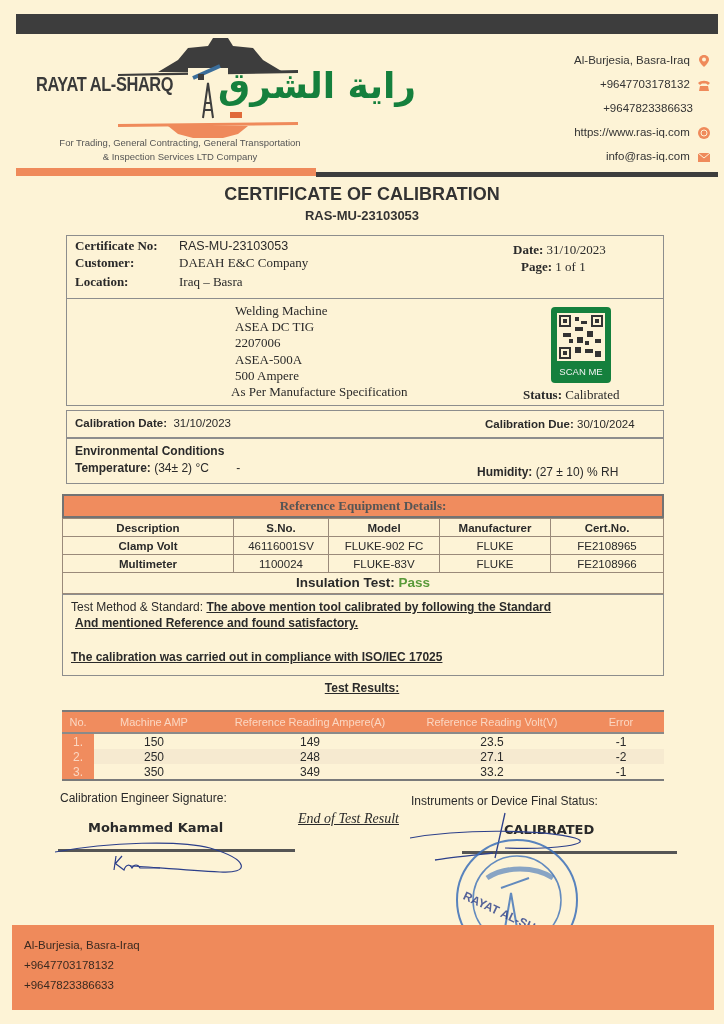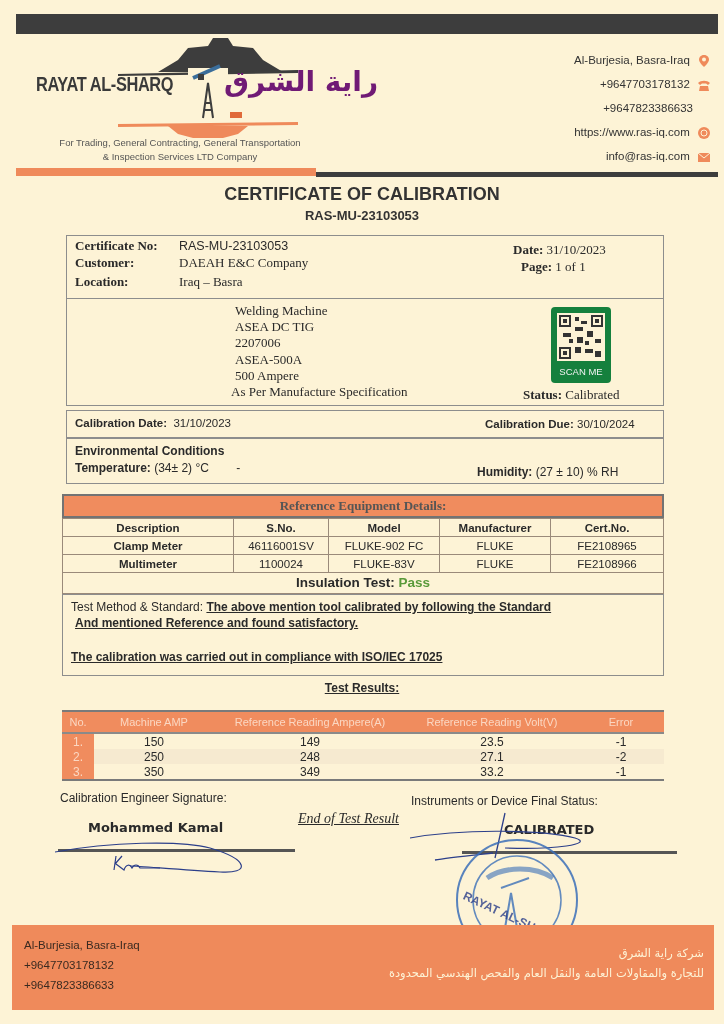--- a/index.html
+++ b/index.html
@@ -1,20 +1,20 @@
 <!DOCTYPE html>
 <html><head>
 <meta charset="utf-8">
 <style>
   html,body{margin:0;padding:0;}
   body{width:724px;height:1024px;background:#fdf3d6;position:relative;overflow:hidden;font-family:"Liberation Sans",sans-serif;color:#2a2a2a;}
   .abs{position:absolute;}
   .topbar{left:16px;top:14px;width:702px;height:20px;background:#3d3d3d;}
   .logo-en{left:36px;top:72px;font-family:"Liberation Sans",sans-serif;font-size:21px;font-weight:bold;color:#3a3a3a;letter-spacing:-0.5px;transform:scaleX(0.78);transform-origin:left;}
-  .logo-ar{left:224px;top:65px;font-size:28px;font-weight:bold;color:#701a75;font-family:"DejaVu Sans",sans-serif;}
+  .logo-ar{left:218px;top:65px;font-size:36px;font-weight:bold;color:#15803d;font-family:"DejaVu Sans",sans-serif;}
   .tagline{left:30px;top:136px;width:300px;text-align:center;font-size:9.5px;color:#555;line-height:14px;}
   .orangebar{left:16px;top:168px;width:300px;height:8px;background:#ef8a5b;}
   .darkbar2{left:316px;top:172px;width:402px;height:5px;background:#3d3d3d;}
   .contact{right:14px;top:48px;text-align:right;font-size:11.5px;color:#333;line-height:24px;}
   .contact .ic{display:inline-block;width:12px;height:12px;margin-left:5px;vertical-align:middle;}
   .title{left:0;top:184px;width:724px;text-align:center;font-size:18px;font-weight:bold;color:#333;}
   .subtitle{left:0;top:208px;width:724px;text-align:center;font-size:13px;font-weight:bold;color:#333;}
   .box{border:1.5px solid #8d8d8d;box-sizing:border-box;}
   .serif{font-family:"Liberation Serif",serif;}
   .lbl{font-weight:bold;}
@@ -176,21 +176,21 @@
       <tr>
         <th style="width:170px;">Description</th>
         <th style="width:94px;">S.No.</th>
         <th style="width:110px;">Model</th>
         <th style="width:110px;">Manufacturer</th>
         <th>Cert.No.</th>
       </tr>
     </thead>
     <tbody>
       <tr>
-        <td style="font-weight:bold;">Clamp Meter</td>
+        <td style="font-weight:bold;">Clamp Volt</td>
         <td>46116001SV</td>
         <td>FLUKE-902 FC</td>
         <td>FLUKE</td>
         <td>FE2108965</td>
       </tr>
       <tr>
         <td style="font-weight:bold;">Multimeter</td>
         <td>1100024</td>
         <td>FLUKE-83V</td>
         <td>FLUKE</td>
@@ -274,17 +274,13 @@
   <path d="M85 128 C100 140 125 140 140 128" stroke="#555" stroke-width="6" fill="none" opacity="0.7"></path>
 </svg>
 <div class="abs" style="left:458px;top:915px;font-size:12px;font-weight:bold;color:#2c3f8a;transform:rotate(25deg);opacity:0.8;">RAYAT AL-SHARQ Co.</div>
 
 <div class="abs footer">
   <div class="abs" style="left:12px;top:10px;font-size:11.5px;line-height:20px;color:#3a2a20;">
     <div>Al-Burjesia, Basra-Iraq</div>
     <div>+9647703178132</div>
     <div>+9647823386633</div>
   </div>
-  <div class="abs" style="right:10px;top:18px;text-align:right;font-size:11.5px;line-height:20px;color:#fdf3d6;font-family:'DejaVu Sans',sans-serif;">
-    <div dir="rtl">شركة راية الشرق</div>
-    <div dir="rtl">للتجارة والمقاولات العامة والنقل العام والفحص الهندسي المحدودة</div>
-  </div>
 </div>
 
 </body></html>

